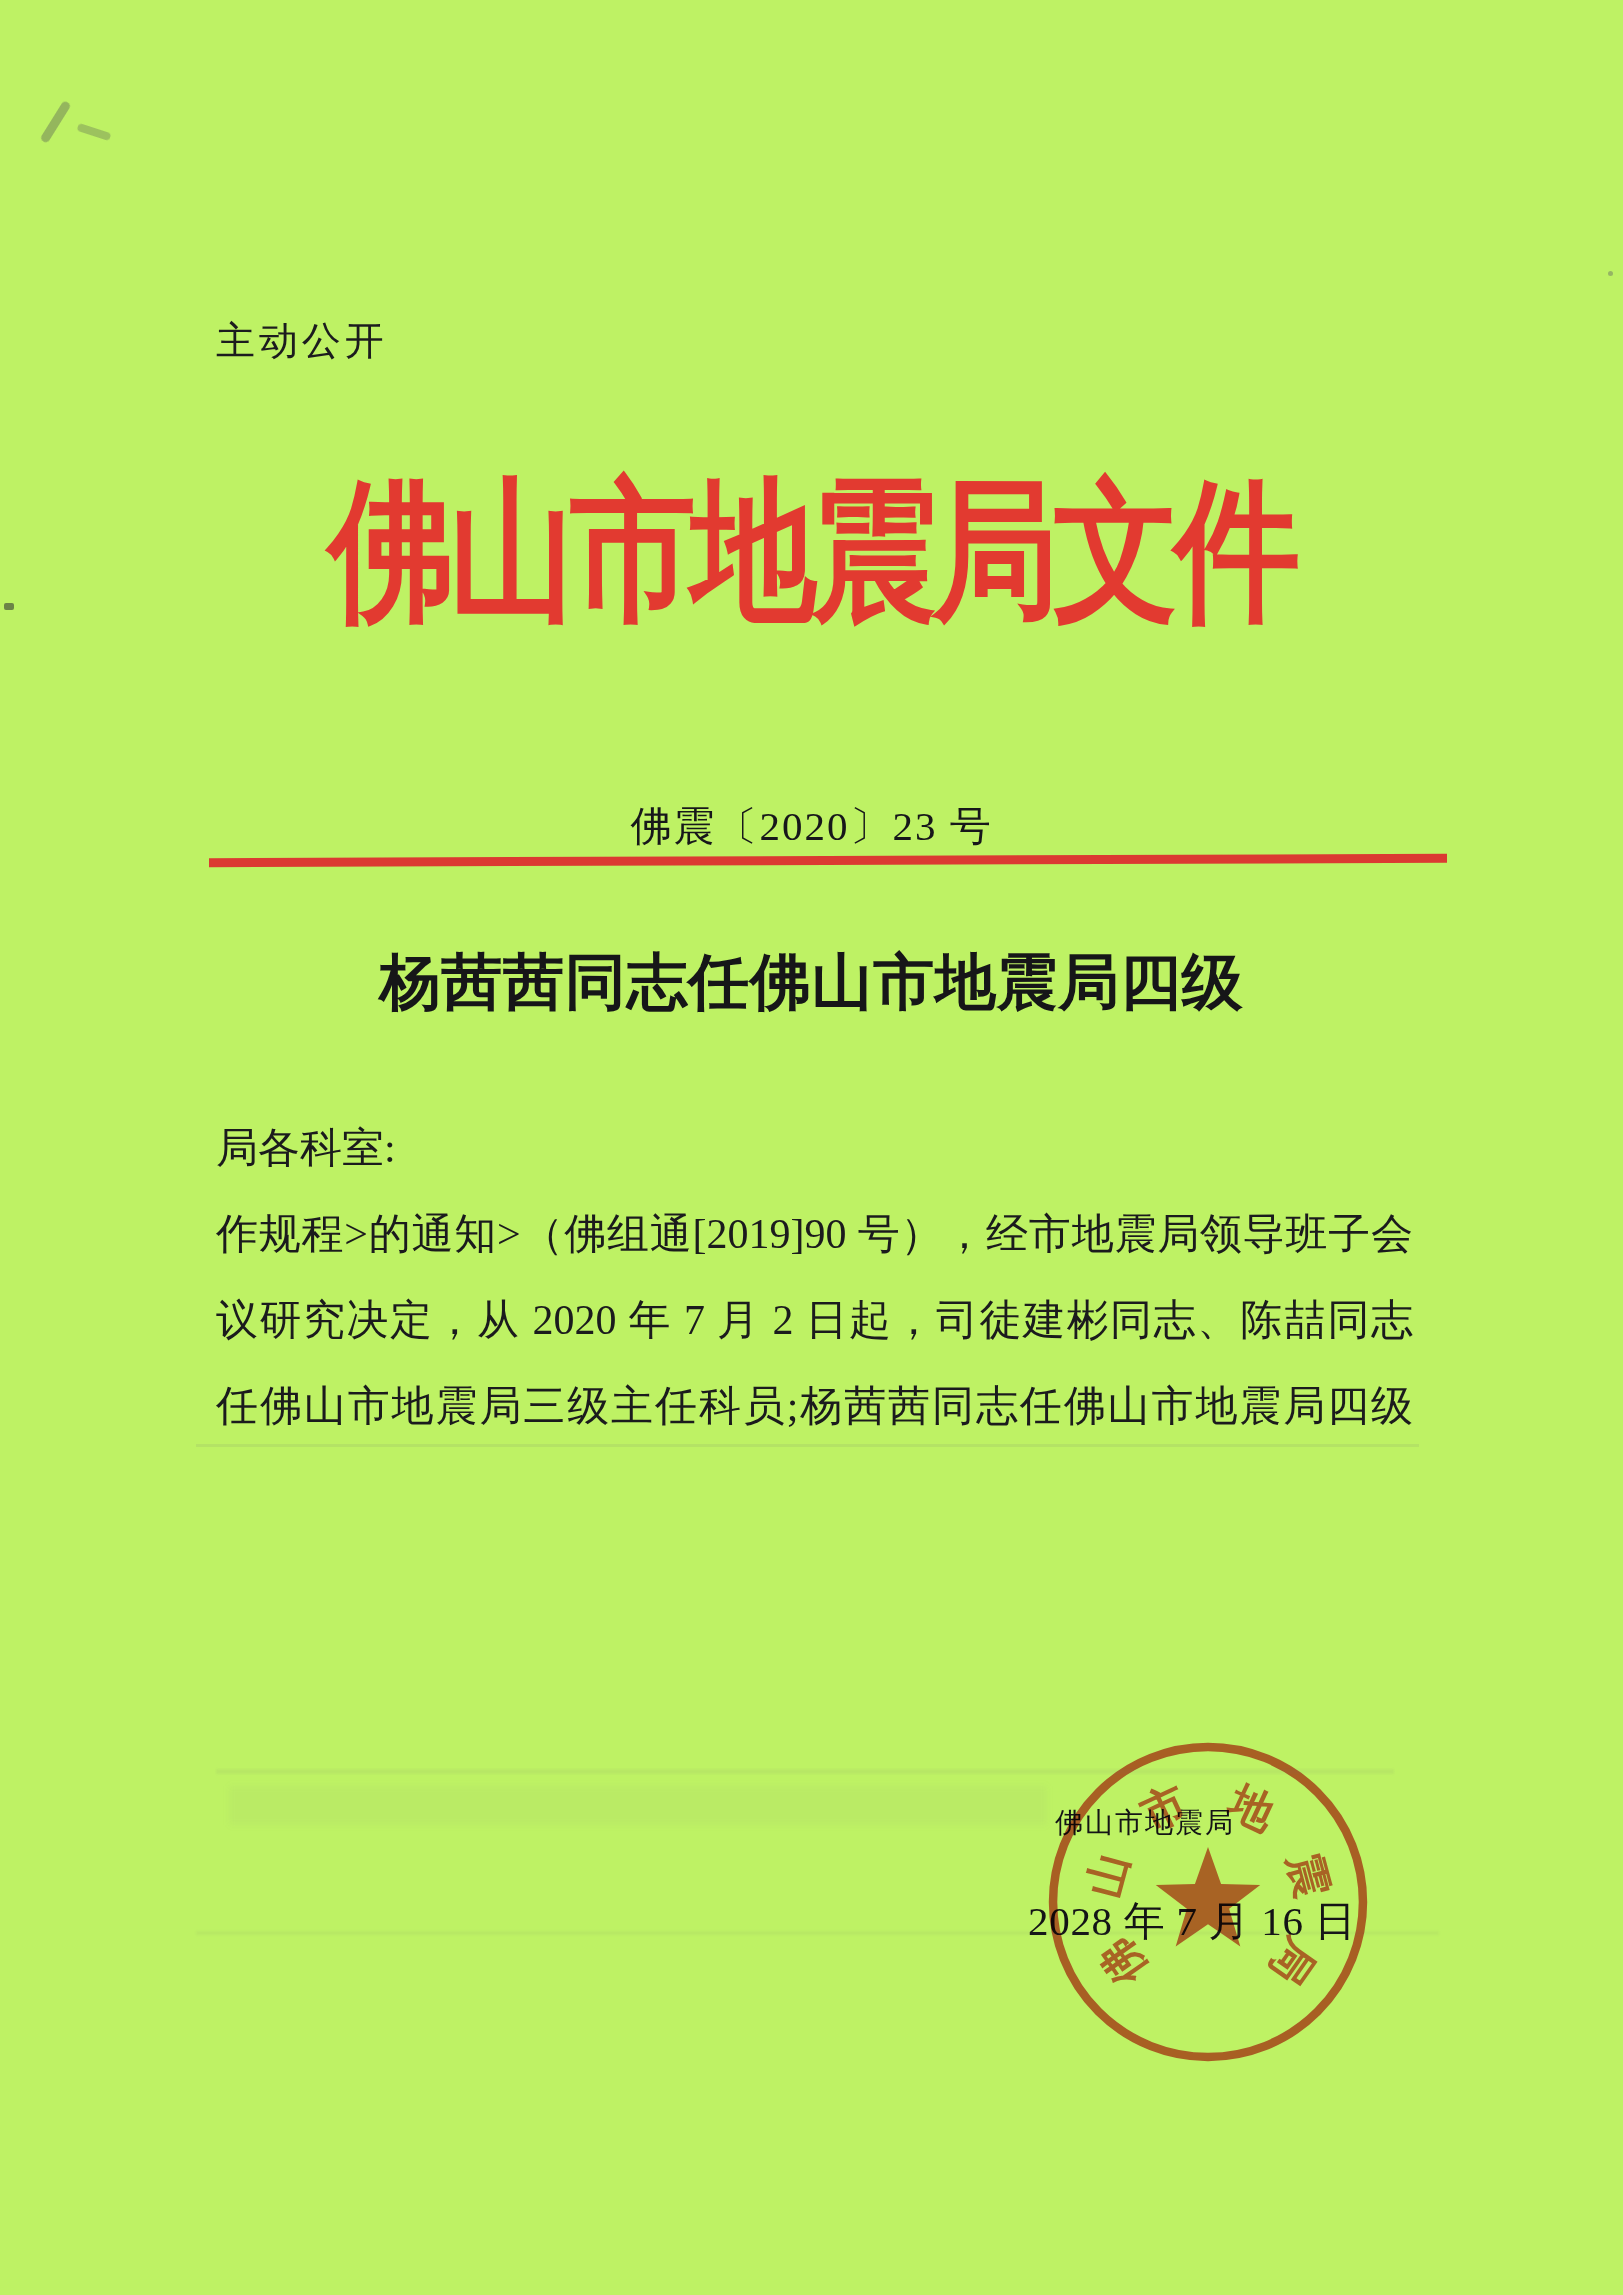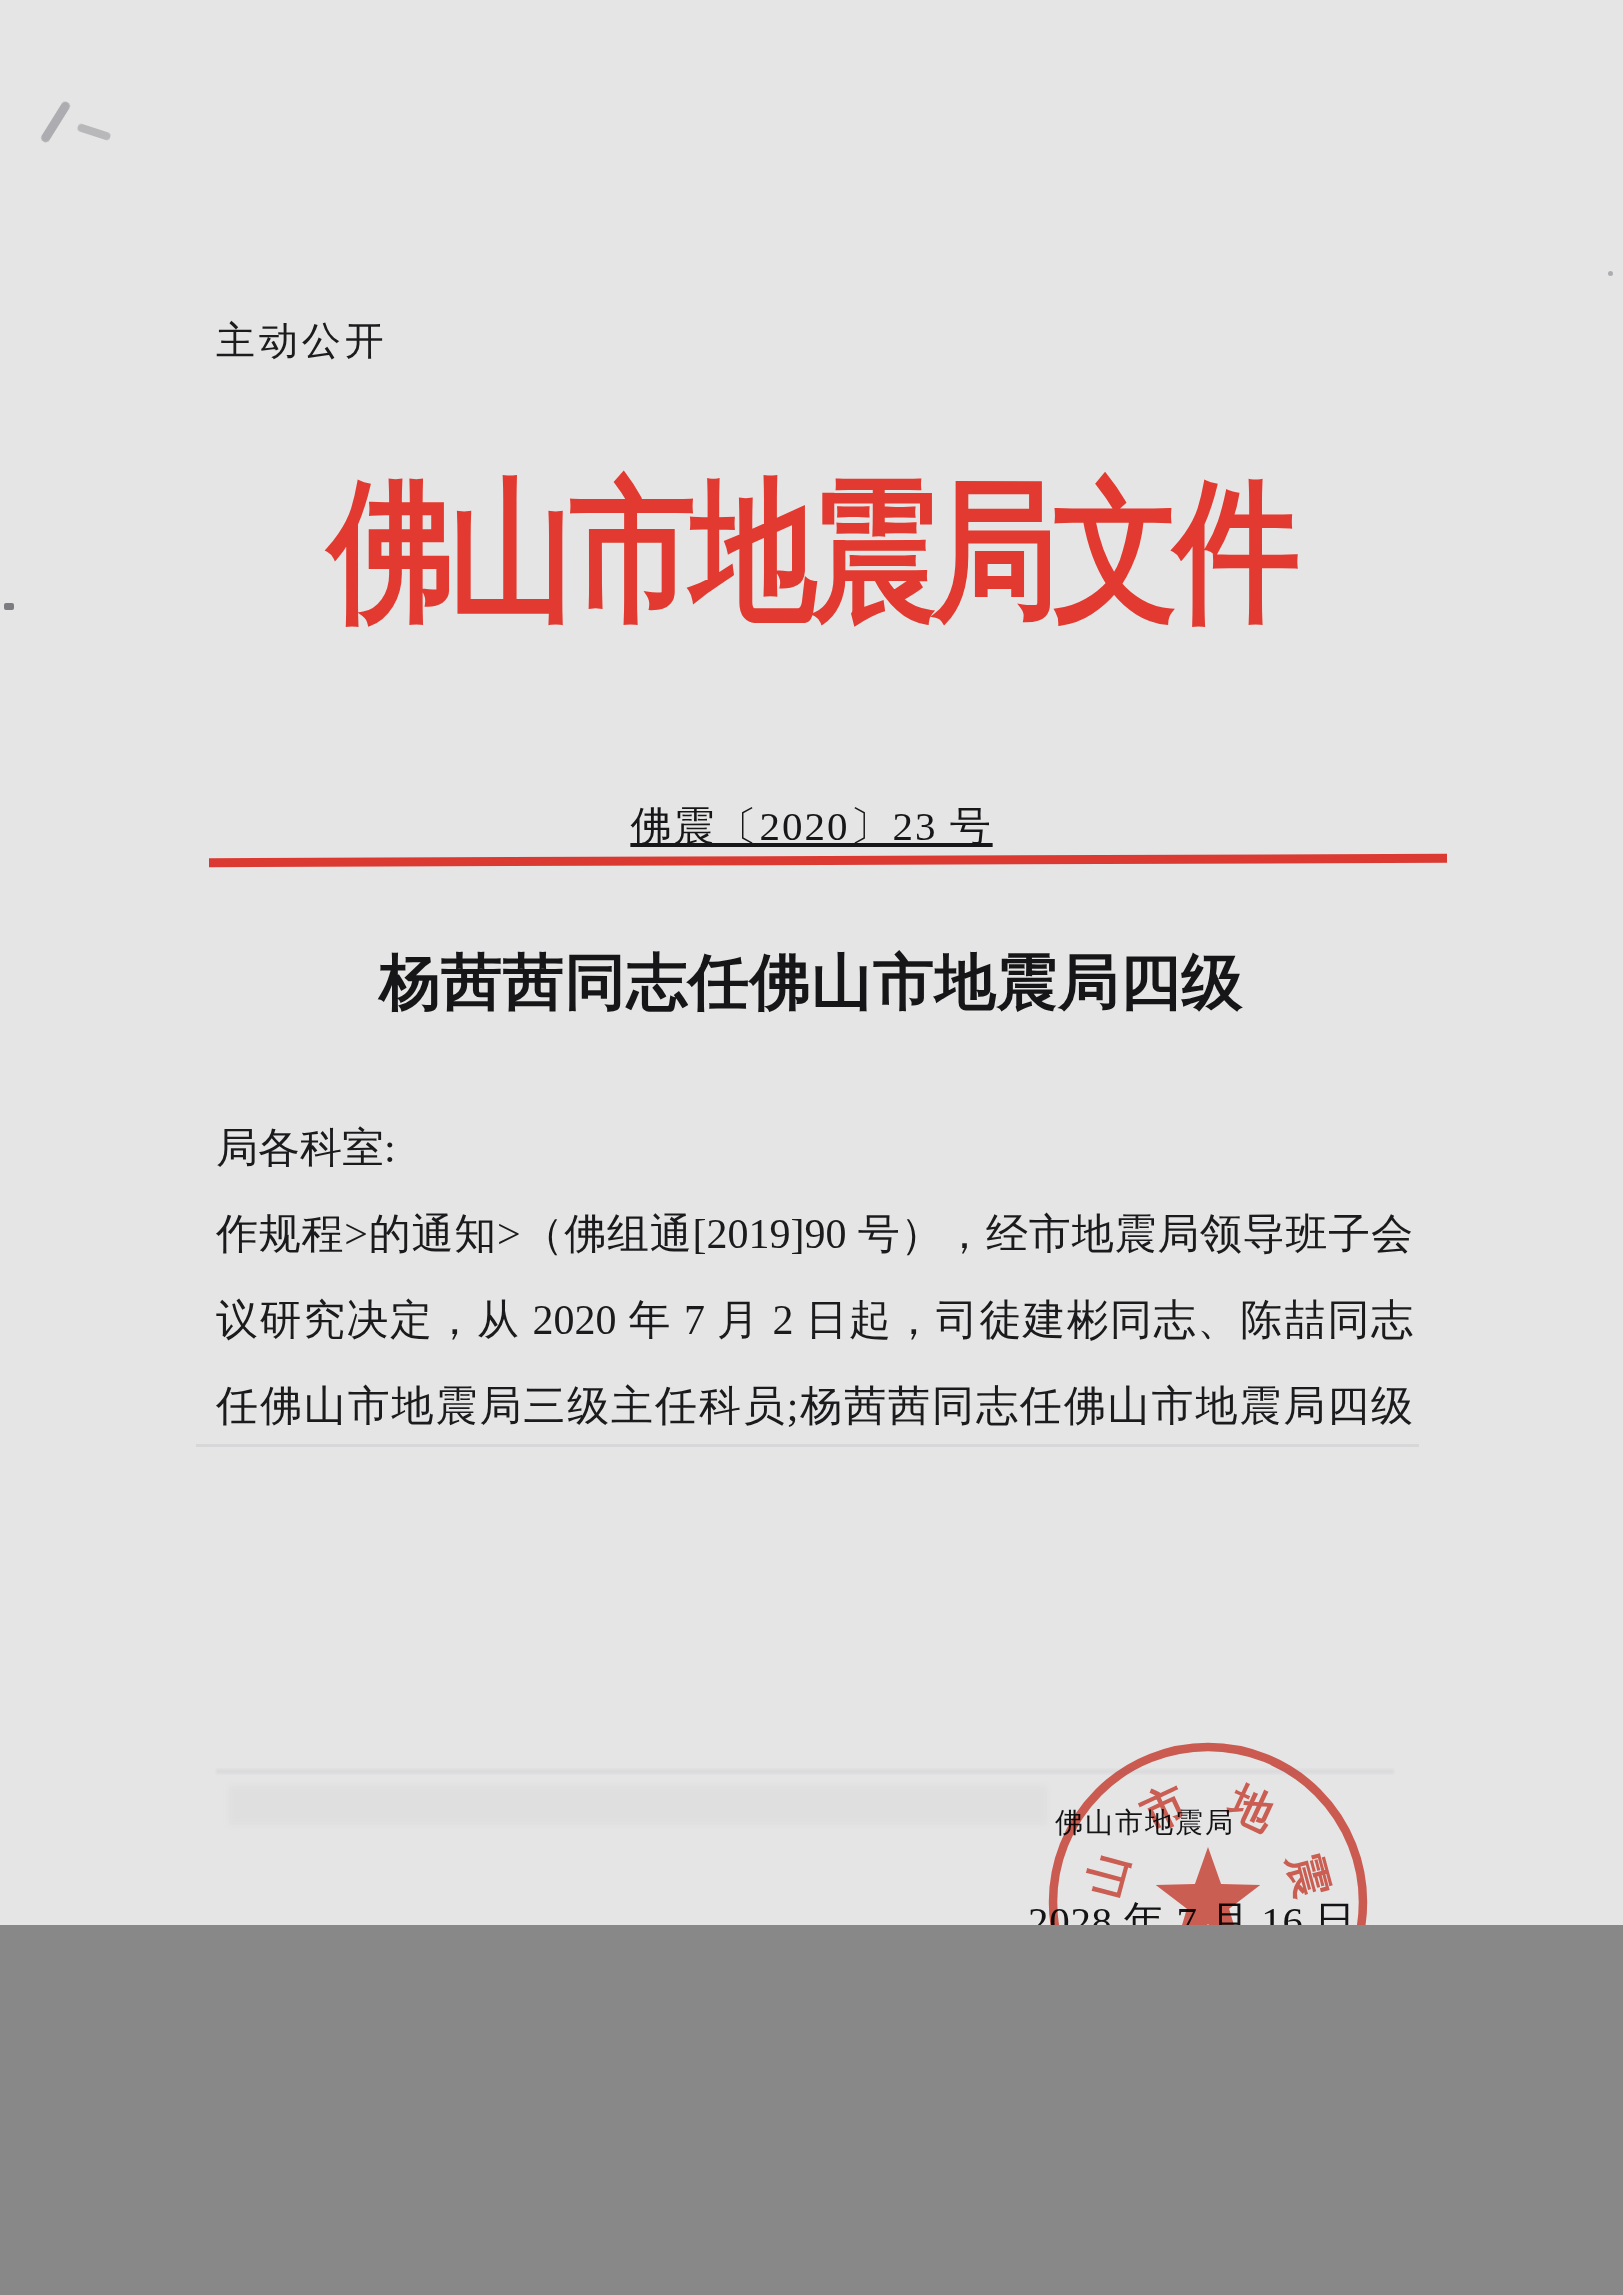--- a/index.html
+++ b/index.html
@@ -1,19 +1,19 @@
 <!DOCTYPE html>
 <html style="font-size:10.5px"><head>
 <meta charset="utf-8">
 <style>
   html,body{margin:0;padding:0;background:#888;}
   .page{
     position:relative;
-    width:1623px;height:1925px;
-    background:#e5e5e5;
+    width:1623px;height:2295px;
+    background:#bef264;
     overflow:hidden;
     font-family:"Liberation Serif","DejaVu Serif",serif;
     color:#1b1b1d;
   }
   
   .classification{
     position:absolute;left:216px;top:314px;
     font-family:"Liberation Sans","DejaVu Sans",sans-serif;
     font-weight:500;font-size:39px;letter-spacing:3.9px;color:#1c1c1e;
     white-space:nowrap;
@@ -25,21 +25,21 @@
     font-family:"Liberation Serif","DejaVu Serif",serif;
     font-weight:bold;font-size:126px;letter-spacing:-5.2px;
     color:#e23a30;white-space:nowrap;
     transform:scaleY(1.22);transform-origin:50% 0;
     line-height:1;
   }
   
   .doc-number{
     position:absolute;left:0;top:806px;width:1623px;
     text-align:center;font-size:41px;letter-spacing:2px;
-    color:#17171a;white-space:nowrap;line-height:1;text-decoration:underline;
+    color:#17171a;white-space:nowrap;line-height:1;
   }
   
   .red-divider{
     position:absolute;left:209px;top:856px;width:1238px;height:8.5px;
     background:#db3a32;transform:rotate(-0.2deg);
   }
   
   .doc-title{
     position:absolute;left:0;top:949px;width:1623px;margin:0;
     text-align:center;

